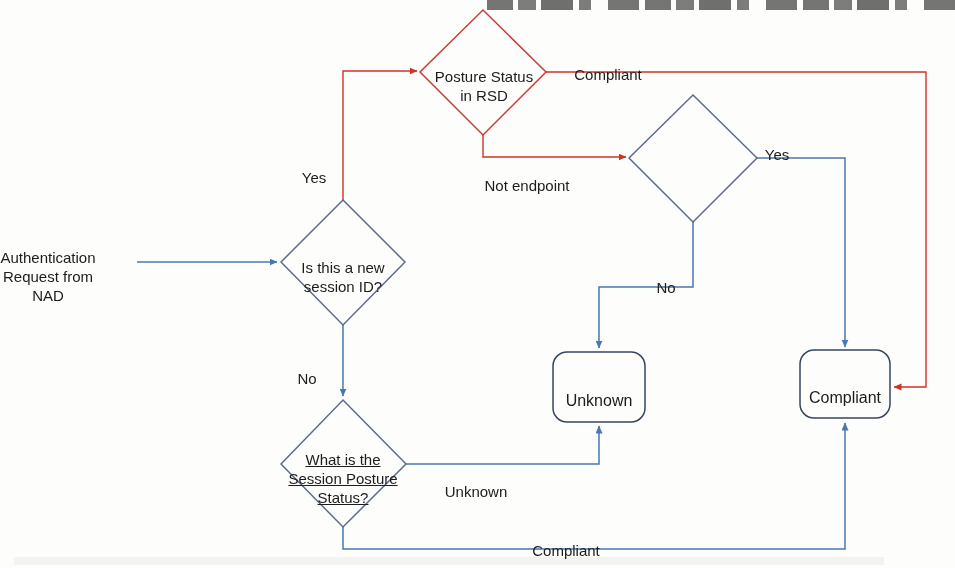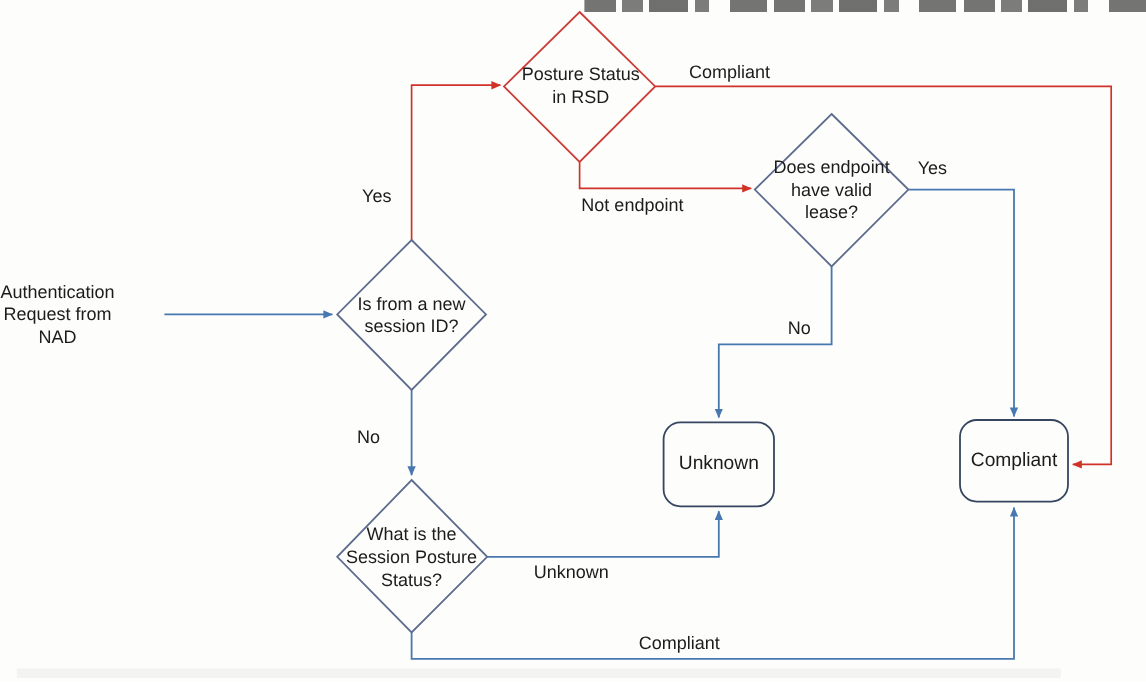--- a/index.html
+++ b/index.html
@@ -13,20 +13,21 @@
   }
   .stage svg{position:absolute;left:0;top:0;}
   .lbl{
     position:absolute;
     transform:translateX(-50%);
     text-align:center;
     white-space:pre-line;
     font-size:15px;
     line-height:19px;
     color:#1c1c1c;
+    margin-top:14px;
   }
   .node-lbl{font-size:15px;}
   .box-lbl{font-size:16px;line-height:20px;}
   .artifact-top{
     position:absolute;
     left:487px;top:0;width:468px;height:10px;
     opacity:.72;
     background:
       repeating-linear-gradient(90deg,
         #3f3f3f 0 26px, rgba(0,0,0,0) 26px 31px,
@@ -74,28 +75,25 @@
     <path d="M343,200 L405,262 L343,325 L281,262 Z" fill="#fdfdfb" stroke="#5d6c8e" stroke-width="1.5"></path>
     <path d="M343,400 L406,464 L343,527 L281,464 Z" fill="#fdfdfb" stroke="#5d6c8e" stroke-width="1.5"></path>
 
     <rect x="553" y="352" width="92" height="70" rx="14" fill="#fdfdfb" stroke="#364660" stroke-width="1.5"></rect>
     <rect x="800" y="350" width="90" height="68" rx="14" fill="#fdfdfb" stroke="#364660" stroke-width="1.5"></rect>
   </svg>
 
   <div class="lbl node-lbl" style="left:48px;top:234px;width:130px;">Authentication
 Request from
 NAD</div>
-  <div class="lbl node-lbl" style="left:343px;top:244px;width:112px;">Is from a new
+  <div class="lbl node-lbl" style="left:343px;top:244px;width:112px;">Is this a new
 session ID?</div>
   <div class="lbl node-lbl" style="left:484px;top:53px;width:116px;">Posture Status
 in RSD</div>
-  <div class="lbl node-lbl" style="left:693px;top:130px;width:116px;">Does endpoint
-have valid
-lease?</div>
-  <div class="lbl node-lbl" style="left:343px;top:436px;width:126px;">What is the
+  <div class="lbl node-lbl" style="left:343px;top:436px;width:126px;text-decoration:underline;">What is the
 Session Posture
 Status?</div>
   <div class="lbl box-lbl" style="left:599px;top:377px;width:90px;">Unknown</div>
   <div class="lbl box-lbl" style="left:845px;top:374px;width:90px;">Compliant</div>
 
   <div class="lbl" style="left:314px;top:154px;">Yes</div>
   <div class="lbl" style="left:608px;top:51px;">Compliant</div>
   <div class="lbl" style="left:527px;top:162px;">Not endpoint</div>
   <div class="lbl" style="left:777px;top:131px;">Yes</div>
   <div class="lbl" style="left:666px;top:264px;">No</div>

